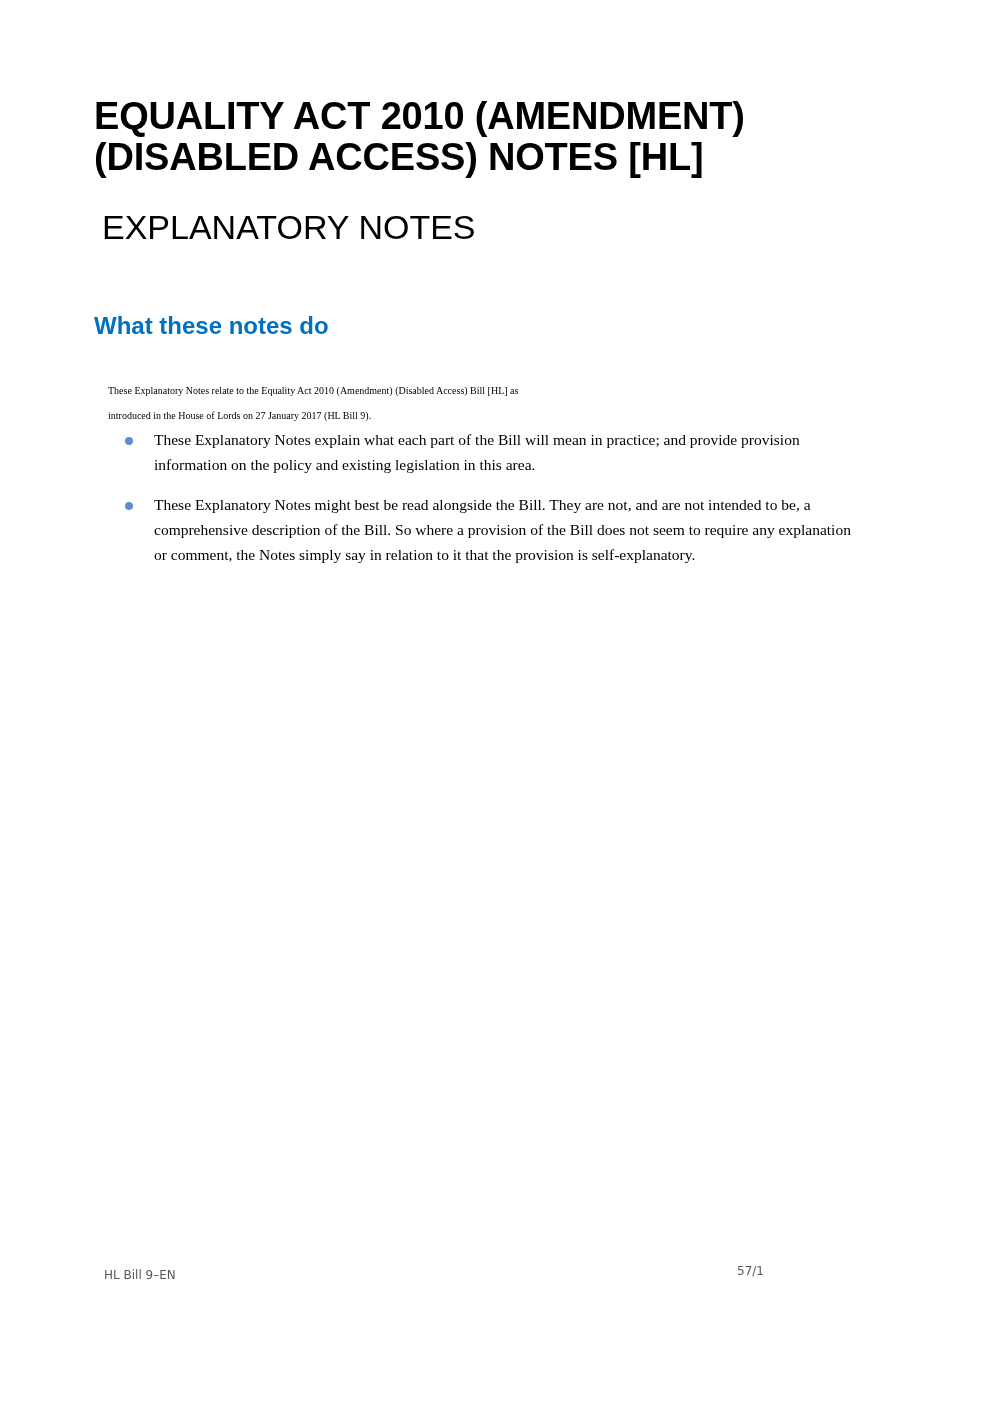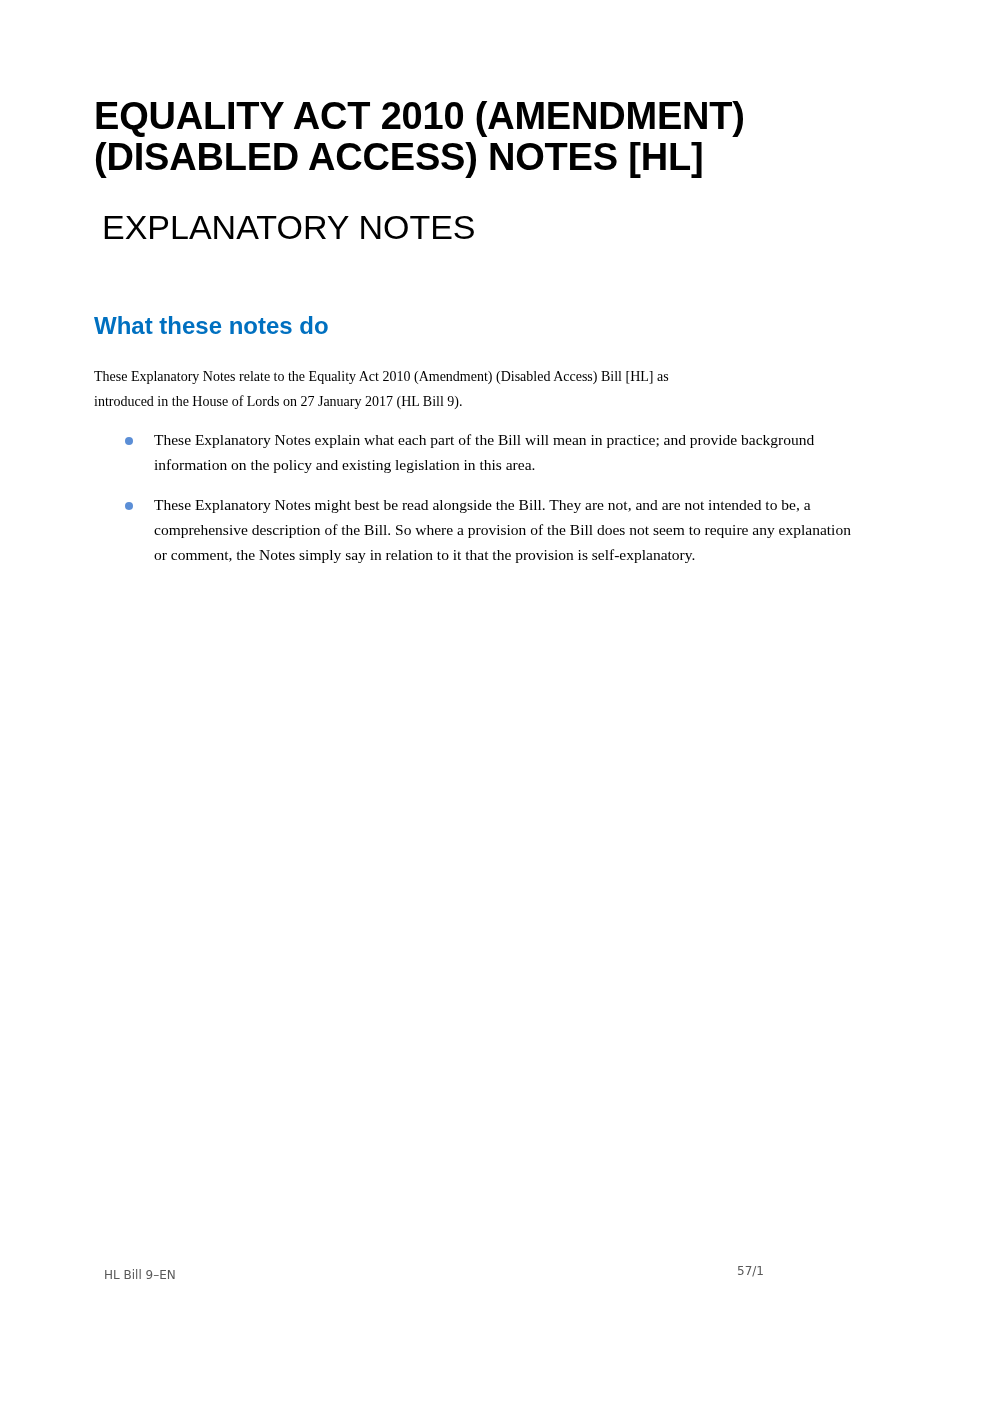--- a/index.html
+++ b/index.html
@@ -54,23 +54,23 @@
       font-size: 24px;
       line-height: 30px;
       color: #0070c0;
       text-align: right;
     }
     .intro {
       position: absolute;
       top: 364px;
       left: 0;
       width: 770px;
-      margin: 0;
+      margin: 14px;
       font-family: "Liberation Serif", serif;
-      font-size: 14px;
+      font-size: 10px;
       line-height: 25px;
       color: #000000;
     }
     .bullets {
       position: absolute;
       top: 427px;
       left: 0;
       width: 770px;
       margin: 0;
       padding: 0;
@@ -129,21 +129,21 @@
   <h3 class="section-heading">What these notes do</h3>
 
   <p class="intro">
     <span>These Explanatory Notes relate to the Equality Act 2010 (Amendment) (Disabled Access) Bill [HL] as</span><br>
     <span>introduced in the House of Lords on 27 January 2017 (HL Bill 9).</span>
   </p>
 
   <ul class="bullets">
     <li class="bullet-item">
       <span class="bullet-dot"></span>
-      <span>These Explanatory Notes explain what each part of the Bill will mean in practice; and provide background information on the policy and existing legislation in this area.</span>
+      <span>These Explanatory Notes explain what each part of the Bill will mean in practice; and provide provision information on the policy and existing legislation in this area.</span>
     </li>
     <li class="bullet-item">
       <span class="bullet-dot"></span>
       <span>These Explanatory Notes might best be read alongside the Bill. They are not, and are not intended to be, a comprehensive description of the Bill. So where a provision of the Bill does not seem to require any explanation or comment, the Notes simply say in relation to it that the provision is self-explanatory.</span>
     </li>
   </ul>
 </div>
 
 <div class="footer">
   <span class="footer-left">HL Bill 9–EN</span>

